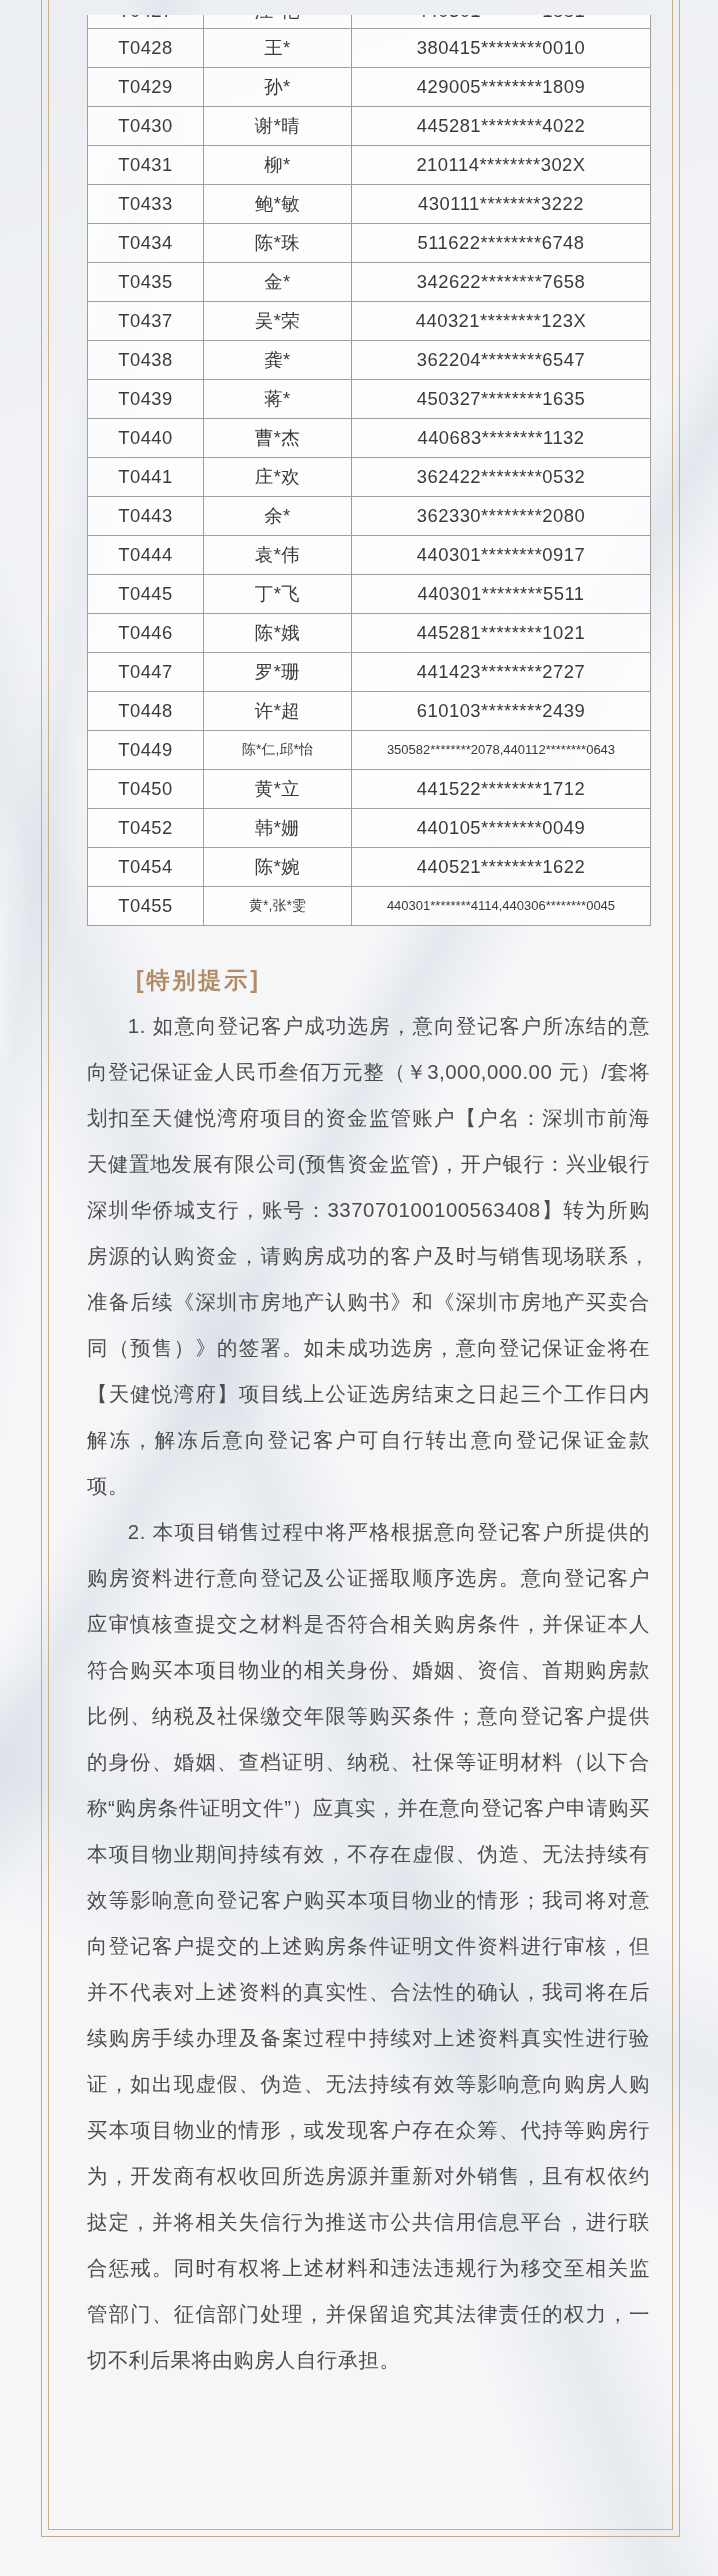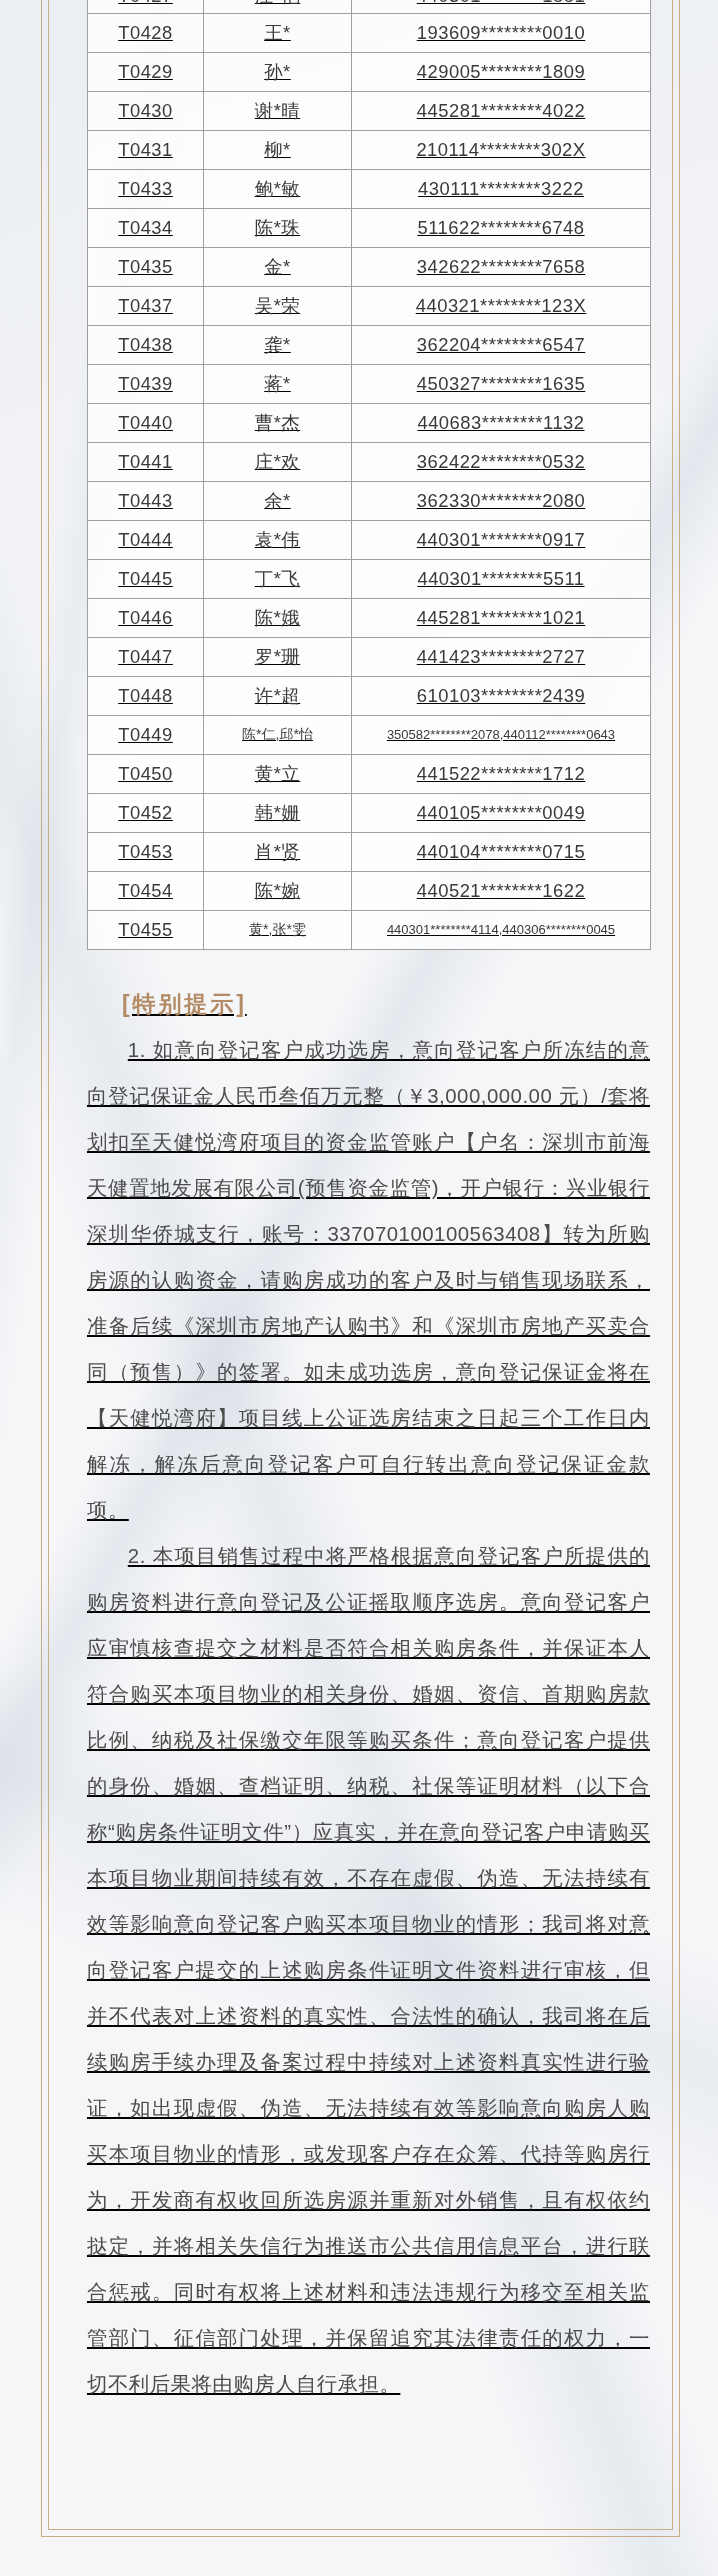--- a/index.html
+++ b/index.html
@@ -19,21 +19,21 @@
   }
   
   .frame-outer{
     position:absolute;left:41px;top:-23px;width:639px;height:2560px;
     border:1.9px solid #c9aa84;box-sizing:border-box;pointer-events:none;
   }
   .frame-inner{
     position:absolute;left:5.8px;top:5.8px;right:5.8px;bottom:5.8px;
     border:1.5px solid #cbae89;
   }
-  .content{position:absolute;left:87px;top:0;width:563px;text-decoration:underline;}
+  .content{position:absolute;left:87px;top:15px;width:563px;}
 
   
   table.reg{
     border-collapse:collapse;table-layout:fixed;width:563px;
     background:rgba(255,255,255,.82);
   }
   col.c-id{width:116px;} col.c-name{width:148px;} col.c-num{width:299px;}
   table.reg td{
     border:1px solid #9f9f9f;height:38px;padding:0;
     text-align:center;vertical-align:middle;
@@ -44,21 +44,21 @@
   
   tr.partial td{height:12.6px;border-top:none;}
   tr.partial td span{height:12.6px;overflow:hidden;}
   tr.partial td span i{display:block;line-height:37px;margin-top:-23px;}
   
   tr.dual td:nth-child(2){font-size:14px;letter-spacing:0;}
   tr.dual td:nth-child(3){font-size:13px;letter-spacing:0;}
 
   
   .notice-heading{
-    margin:39px 0 0 35px;color:#b28a63;font-size:23px;font-weight:bold;
+    margin:39px 0 0 49px;color:#b28a63;font-size:23px;font-weight:bold;
     letter-spacing:2.9px;
   }
   .notice p{
     margin:0;text-indent:2em;font-size:20.4px;line-height:46px;
     color:#4c4c4c;text-align:justify;letter-spacing:0.5px;
   }
   .notice p.first{margin-top:7.8px;}
 </style>
 </head>
 <body>
@@ -96,21 +96,21 @@
             </td>
           </tr>
           <tr>
             <td>
               <span><i>T0428</i></span>
             </td>
             <td>
               <span><i>王*</i></span>
             </td>
             <td>
-              <span><i>193609********0010</i></span>
+              <span><i>380415********0010</i></span>
             </td>
           </tr>
           <tr>
             <td>
               <span><i>T0429</i></span>
             </td>
             <td>
               <span><i>孙*</i></span>
             </td>
             <td>
@@ -317,31 +317,20 @@
           </tr>
           <tr>
             <td>
               <span><i>T0452</i></span>
             </td>
             <td>
               <span><i>韩*姗</i></span>
             </td>
             <td>
               <span><i>440105********0049</i></span>
-            </td>
-          </tr>
-          <tr>
-            <td>
-              <span><i>T0453</i></span>
-            </td>
-            <td>
-              <span><i>肖*贤</i></span>
-            </td>
-            <td>
-              <span><i>440104********0715</i></span>
             </td>
           </tr>
           <tr>
             <td>
               <span><i>T0454</i></span>
             </td>
             <td>
               <span><i>陈*婉</i></span>
             </td>
             <td>

